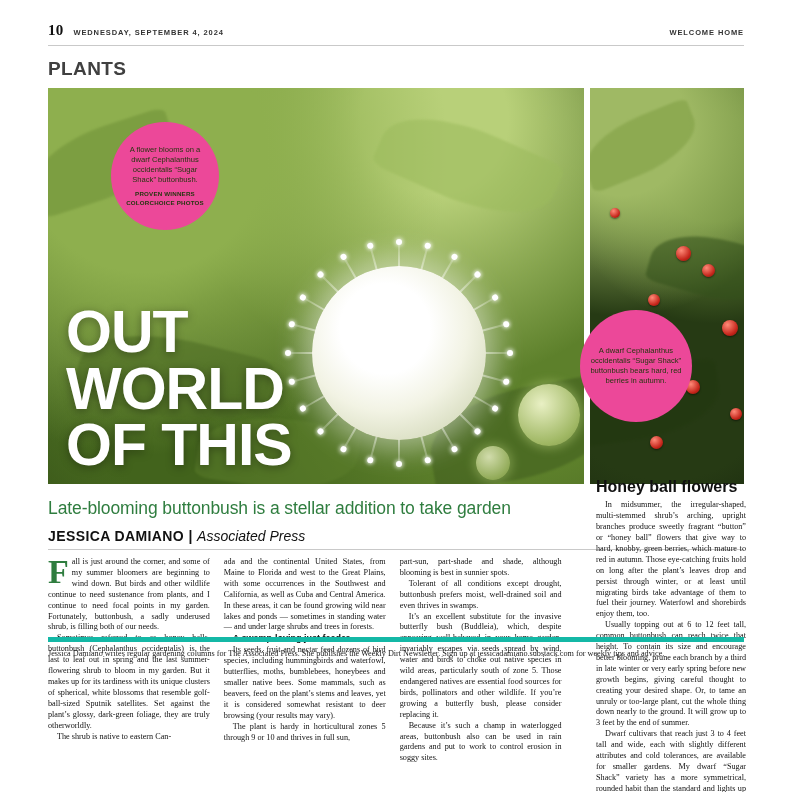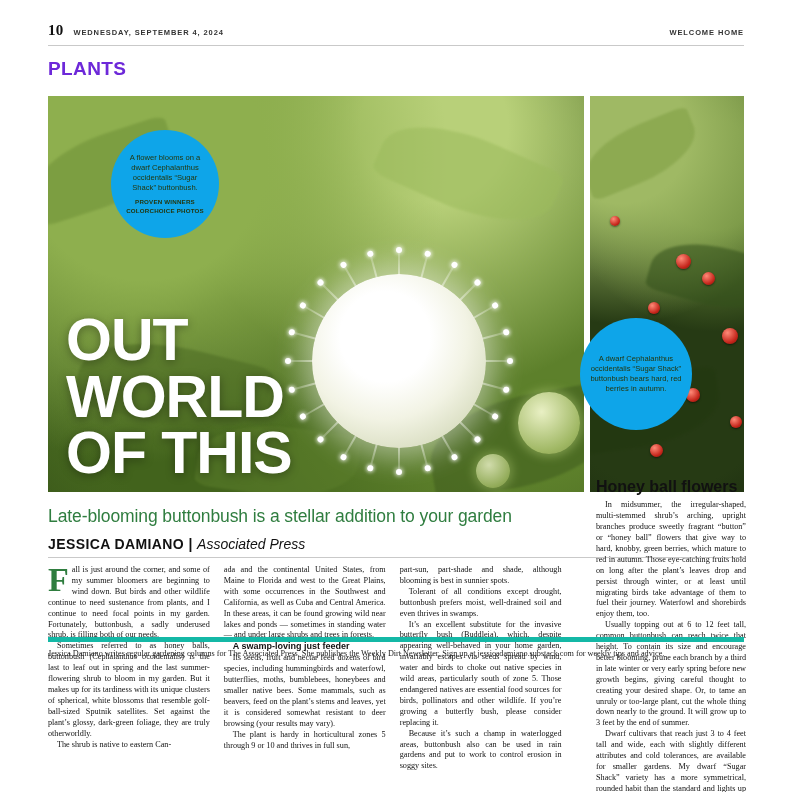--- a/index.html
+++ b/index.html
@@ -54,23 +54,23 @@
     color: #333;
     text-transform: uppercase;
   }
 
   
   .section-head {
     font-family: "Liberation Sans", sans-serif;
     font-weight: bold;
     font-size: 19px;
     letter-spacing: .4px;
-    color: #6d28d9;
+    color: #404040;
     margin-top: 12px;
-    margin-bottom: 16px;
+    margin-bottom: 8px;
   }
 
   
   .photo-band {
     position: relative;
     display: flex;
     gap: 6px;
     height: 396px;
   }
   .photo-main {
@@ -164,21 +164,21 @@
     position: absolute;
     border-radius: 50%;
     background: radial-gradient(circle at 35% 30%, #ff8a78, #c4241a 65%, #7d1109 100%);
     box-shadow: 0 1px 2px rgba(0,0,0,.5);
   }
 
   
   .bubble {
     position: absolute;
     border-radius: 50%;
-    background: #0ea5e9;
+    background: #ec4899;
     color: #24370f;
     font-family: "Liberation Sans", sans-serif;
     display: flex;
     flex-direction: column;
     align-items: center;
     justify-content: center;
     text-align: center;
     box-sizing: border-box;
   }
   .bubble-1 {
@@ -401,21 +401,21 @@
       <div class="berry" style="left:140px; top:320px; width:12px; height:12px;"></div>
       <div class="berry" style="left:60px; top:348px; width:13px; height:13px;"></div>
       <div class="berry" style="left:20px; top:120px; width:10px; height:10px;"></div>
     </div>
 
     <div class="bubble bubble-2">
       <div class="bubble-text">A dwarf Cephalanthus occidentalis “Sugar Shack” buttonbush bears hard, red berries in autumn.</div>
     </div>
   </div>
 
-  <div class="deck">Late-blooming buttonbush is a stellar addition to your garden</div>
+  <div class="deck">Late-blooming buttonbush is a stellar addition to take garden</div>
 
   <div class="byline">
     <span>JESSICA DAMIANO</span>
     <span>|</span>
     <span class="outlet">Associated Press</span>
   </div>
 
   <div class="cols">
 
     <div class="col">

